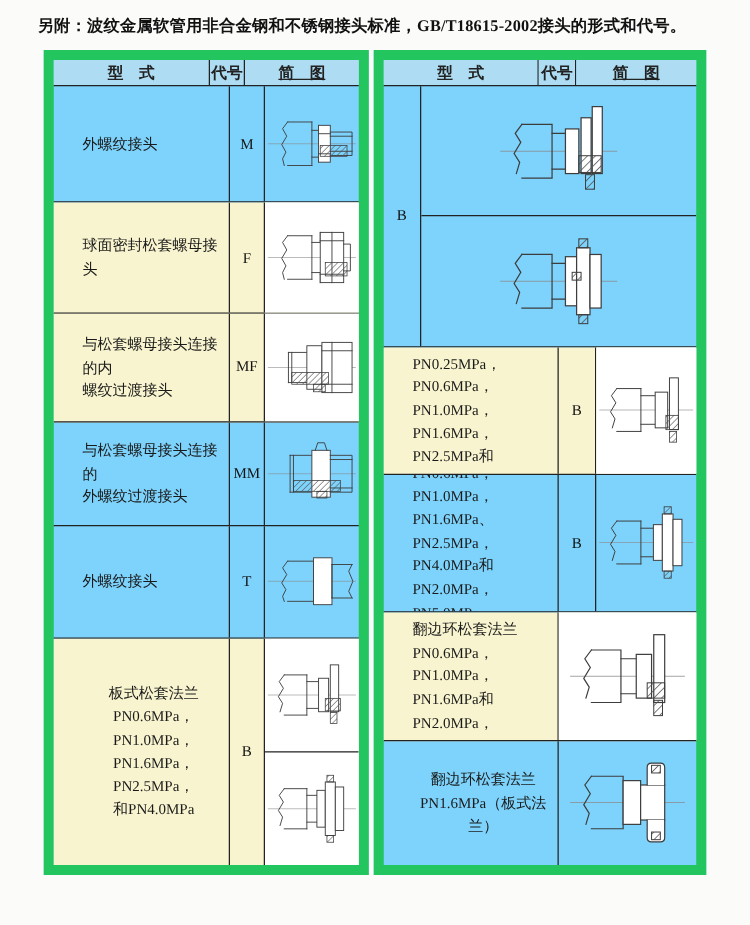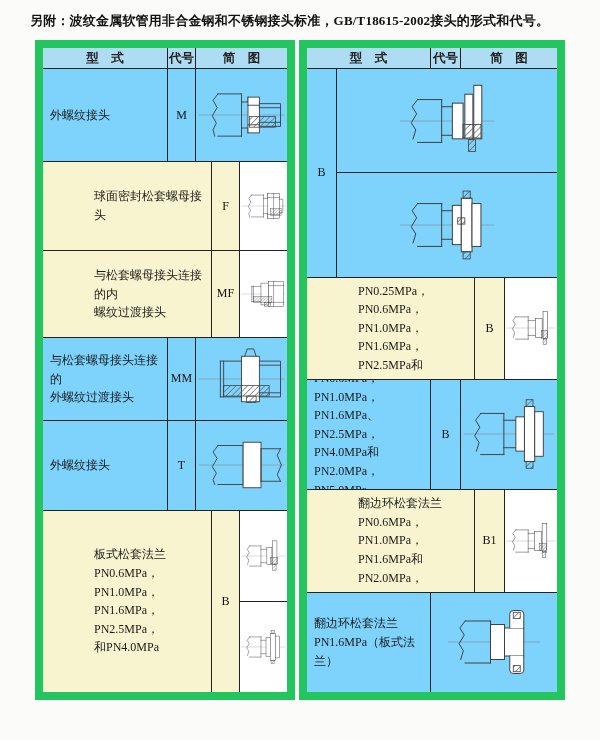--- a/index.html
+++ b/index.html
@@ -15,41 +15,41 @@
     font-family:Liberation Serif, serif;
     font-weight:bold;font-size:13px;letter-spacing:.2px;color:#111;
   }
   .jtable{
     position:absolute;background:#7dd3fc;
     border:8px solid #22c55e;
     box-sizing:border-box;
     display:flex;flex-direction:column;
   }
   .row{display:flex;border-bottom:1px solid #222;box-sizing:border-box;}
-  .row:last-child{border-bottom:none;}
+  .row:last-child{border-bottom:none;text-align:center;}
   .cell{
     border-right:1px solid #222;box-sizing:border-box;
     display:flex;align-items:center;overflow:hidden;
   }
-  .cell:last-child{border-right:none;}
+  .cell:last-child{border-right:none;text-decoration:underline;}
   .c-type-l{width:125px;}
   .c-code-l{width:28px;}
   .c-type-r{width:124px;}
   .c-code-r{width:30px;}
   .c-diag{flex:1;justify-content:center;}
   .th{
     background:#aedcf2;justify-content:center;
     font-weight:bold;font-size:12.5px;color:#222;
   }
   .type-text{
     font-size:12px;line-height:1.55;white-space:pre-line;
-    padding:4px 3px 4px 7px;color:#1a1a1a;
+    padding:4px 3px 4px 7px;color:#1a1a1a;margin-left:16px;
   }
   .code-text{justify-content:center;font-size:12px;color:#111;}
-  .hl{background:#f8f4cf;padding-left:44px;}
+  .hl{background:#f8f4cf;}
   .split{flex-direction:column;align-items:stretch;padding:0;}
   .half{flex:1;display:flex;align-items:center;justify-content:center;}
   .half + .half{border-top:1px solid #222;}
   svg.diag{stroke:#3d3d3d;fill:none;stroke-width:1.1;stroke-linecap:square;}
   .cl{stroke:#8a8a8a;stroke-width:.7;}
   .hz{fill:url(#hatch);stroke:#3d3d3d;stroke-width:.9;}
   .wh{fill:#fff;}
 </style>
 </head>
 <body>
@@ -270,21 +270,20 @@
         <rect class="hz" x="76" y="2" width="8" height="8"></rect>
         <rect class="hz" x="76" y="74" width="8" height="8"></rect>
       </svg>
     </div>
   </div>
 
   <div class="row hl" style="height:107px">
     <div class="cell c-type-r type-text">翻边环松套法兰
 PN0.6MPa， PN1.0MPa，
 PN1.6MPa和PN2.0MPa，</div>
-    <div class="cell c-code-r code-text">B1</div>
     <div class="cell c-diag" style="background:#fff">
       <svg class="diag" width="98" height="88" viewBox="0 0 112 84">
         <line class="cl" x1="4" y1="42" x2="108" y2="42"></line>
         <polyline points="23,18 17,26 22,34 16,44 21,52 18,62"></polyline>
         <path d="M23 18 H50 M23 66 H50 M50 18 V66"></path>
         <path d="M50 26 H64 M50 58 H64"></path>
         <rect class="wh" x="64" y="22" width="14" height="40"></rect>
         <rect class="wh" x="80" y="4" width="10" height="62"></rect>
         <rect class="hz" x="74" y="48" width="16" height="14"></rect>
         <rect class="hz" x="80" y="64" width="8" height="14"></rect>

